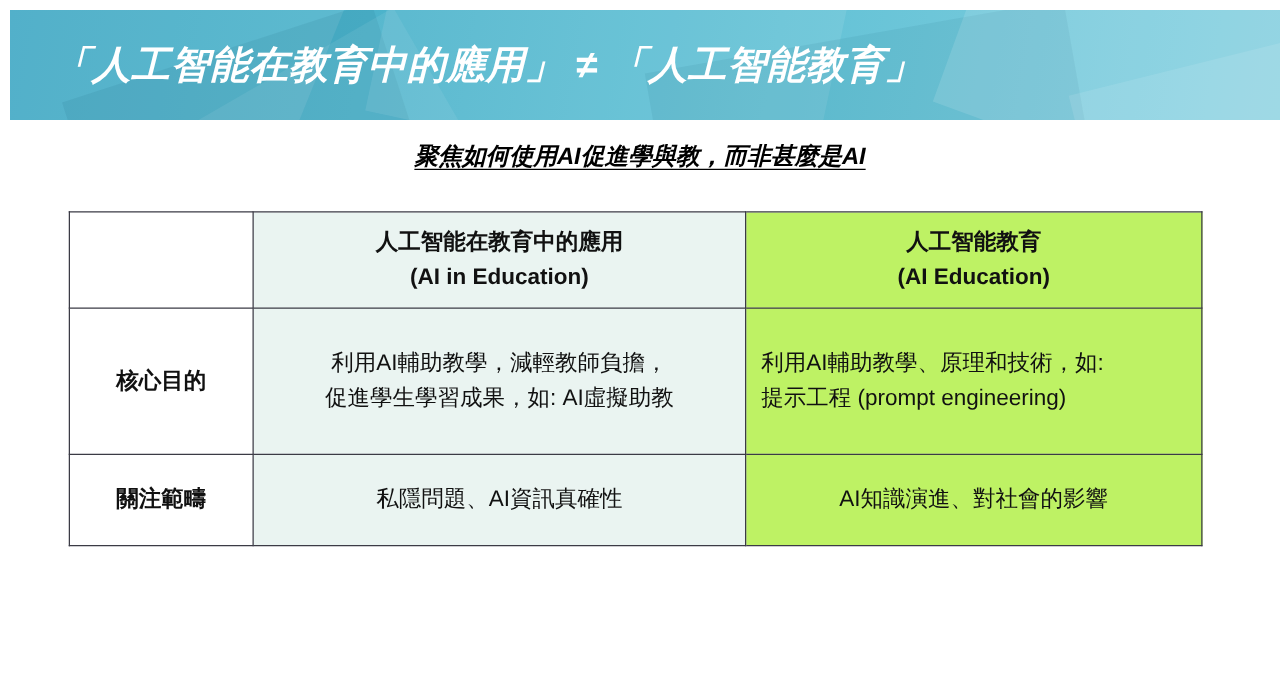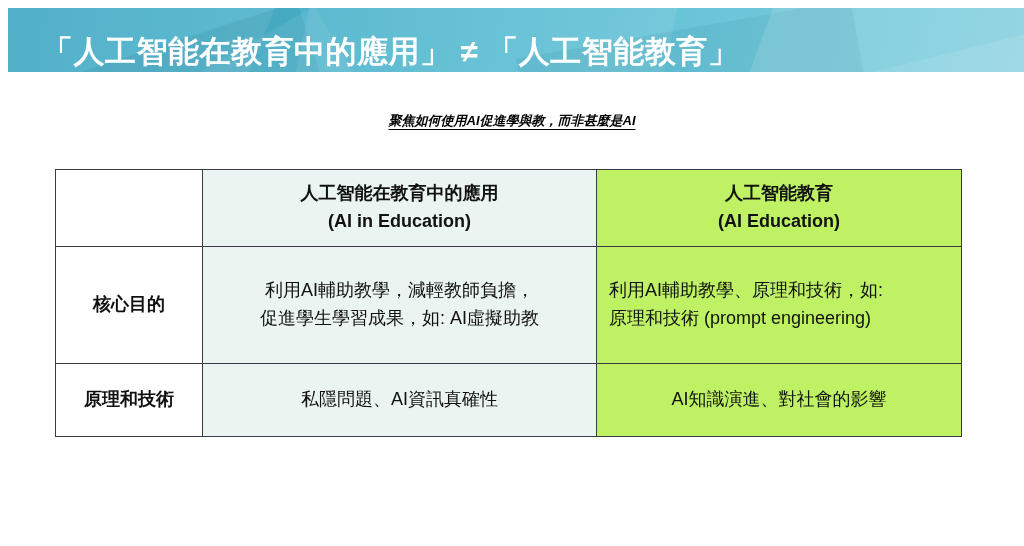--- a/index.html
+++ b/index.html
@@ -15,23 +15,24 @@
     overflow: hidden;
     position: relative;
   }
 
   
   .slide-header {
     position: absolute;
     left: 8px;
     top: 8px;
     width: 1016px;
-    height: 64px;
+    height: 88px;
     overflow: hidden;
     background: linear-gradient(100deg, #3fa8c4 0%, #4cb3cb 28%, #63c2d6 60%, #86d0e0 100%);
+    font-style: italic;
   }
   .poly {
     position: absolute;
     pointer-events: none;
   }
   .poly-a {
     left: -40px; top: -60px;
     width: 280px; height: 200px;
     background: rgba(255,255,255,0.10);
     transform: rotate(22deg);
@@ -87,21 +88,21 @@
     z-index: 2;
   }
 
   
   .subtitle {
     position: absolute;
     left: 0;
     top: 112px;
     width: 1024px;
     text-align: center;
-    font-size: 13px;
+    font-size: 19px;
     font-weight: bold;
     font-style: italic;
     text-decoration: underline;
     text-underline-offset: 4px;
     color: #000000;
   }
 
   
   .table-wrap {
     position: absolute;
@@ -191,25 +192,25 @@
       </tr>
 
       <tr class="tall-row">
         <td class="rowlabel">核心目的</td>
         <td class="tint center">
           <span class="cell-line">利用AI輔助教學，減輕教師負擔，</span>
           <span class="cell-line">促進學生學習成果，如: AI虛擬助教</span>
         </td>
         <td class="plain left">
           <span class="cell-line">利用AI輔助教學、原理和技術，如:</span>
-          <span class="cell-line">原理和技術 (prompt engineering)</span>
+          <span class="cell-line">提示工程 (prompt engineering)</span>
         </td>
       </tr>
 
 
       <tr class="short-row">
-        <td class="rowlabel">原理和技術</td>
+        <td class="rowlabel">關注範疇</td>
         <td class="tint center">私隱問題、AI資訊真確性</td>
         <td class="plain center">AI知識演進、對社會的影響</td>
       </tr>
     </tbody>
   </table>
 </div>
 
 </body></html>

